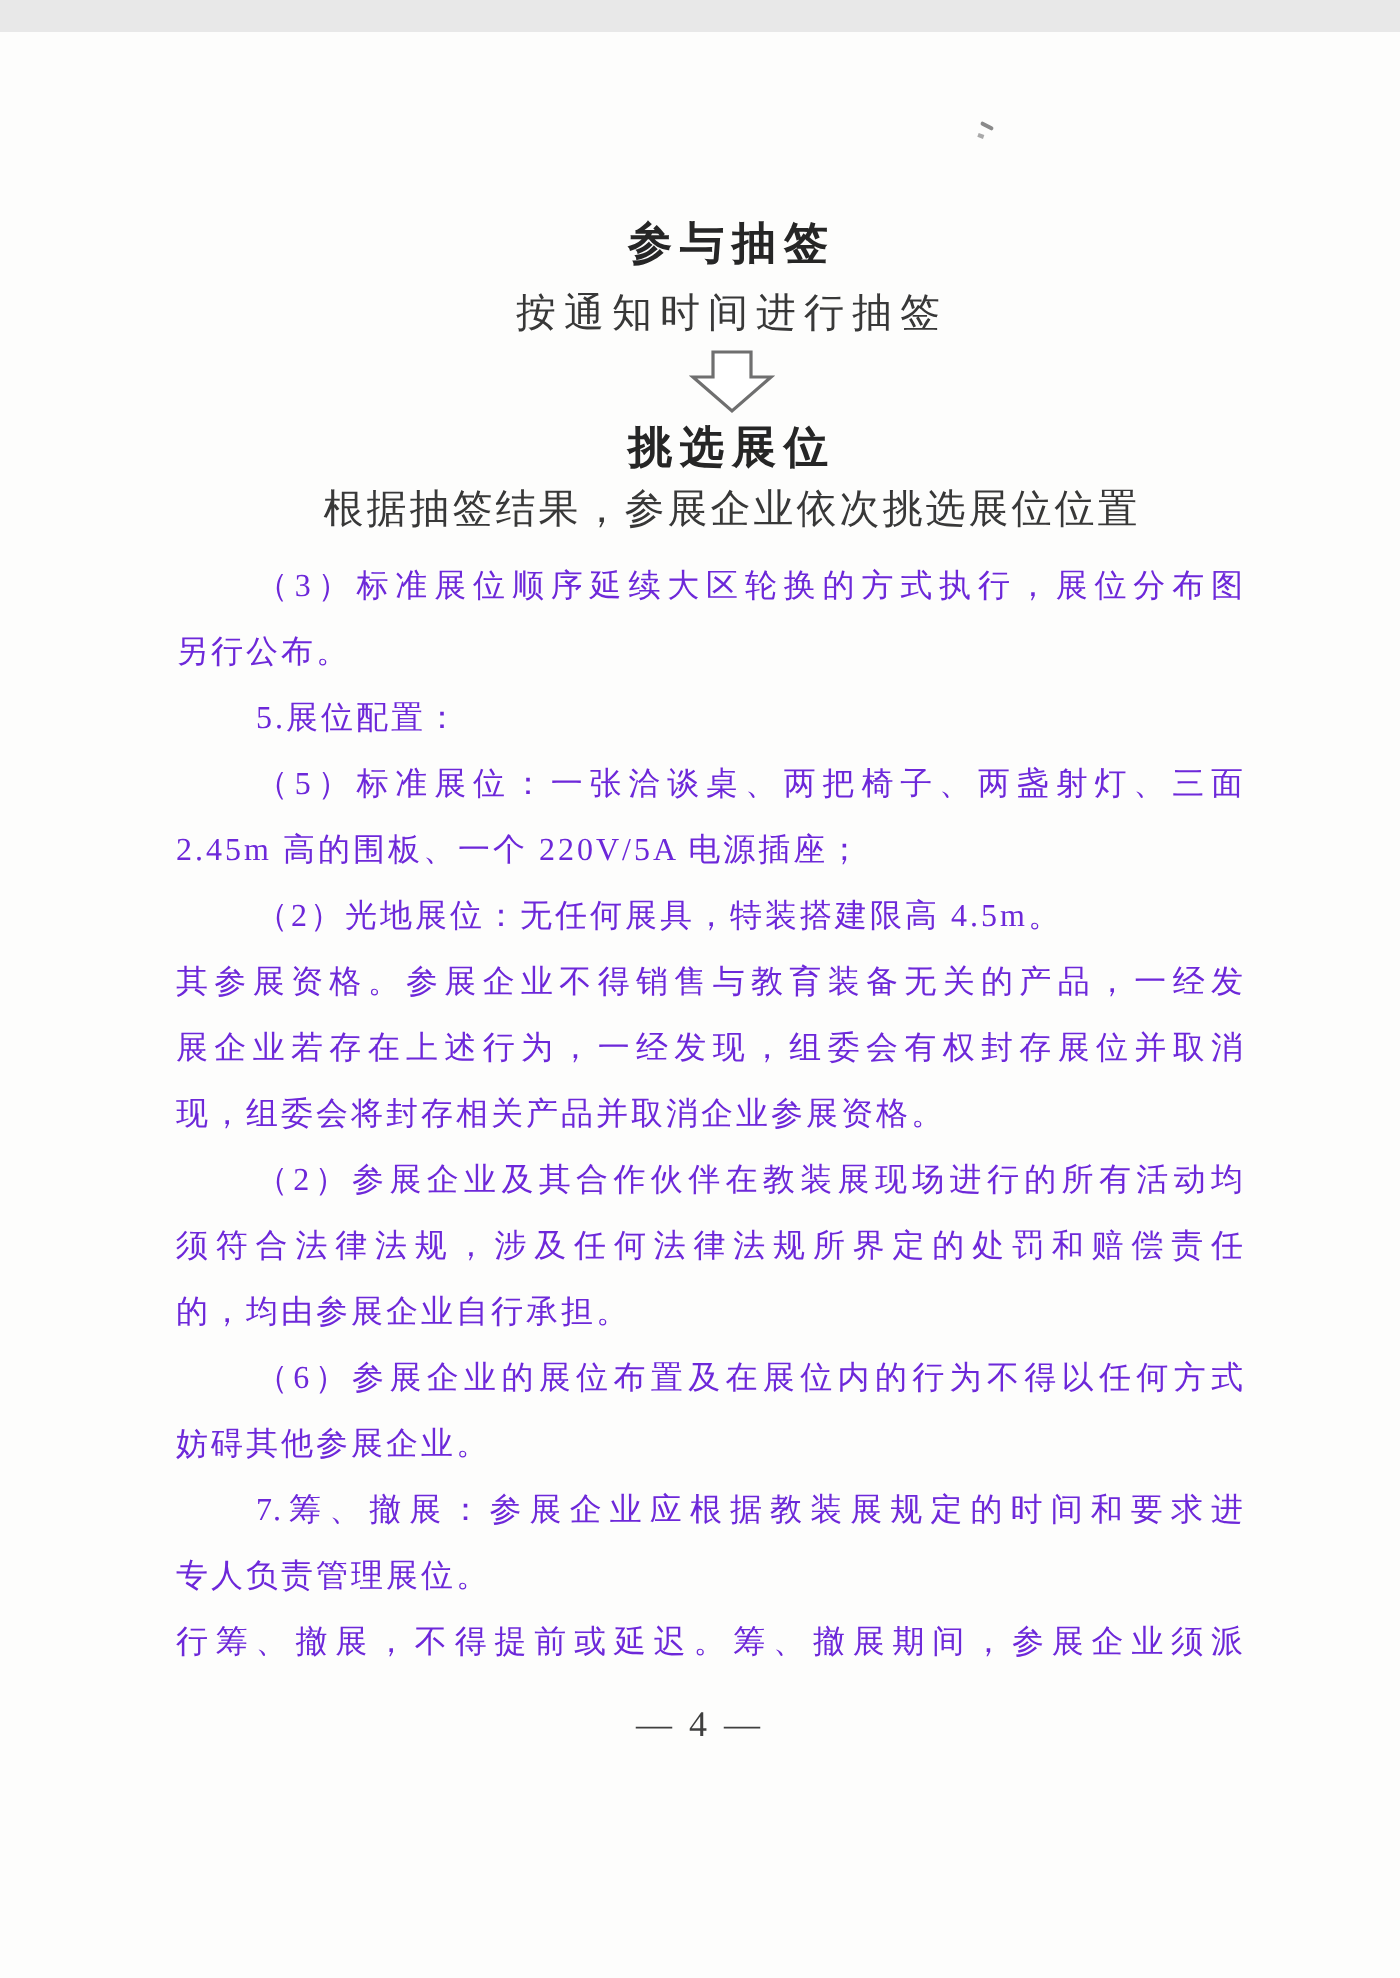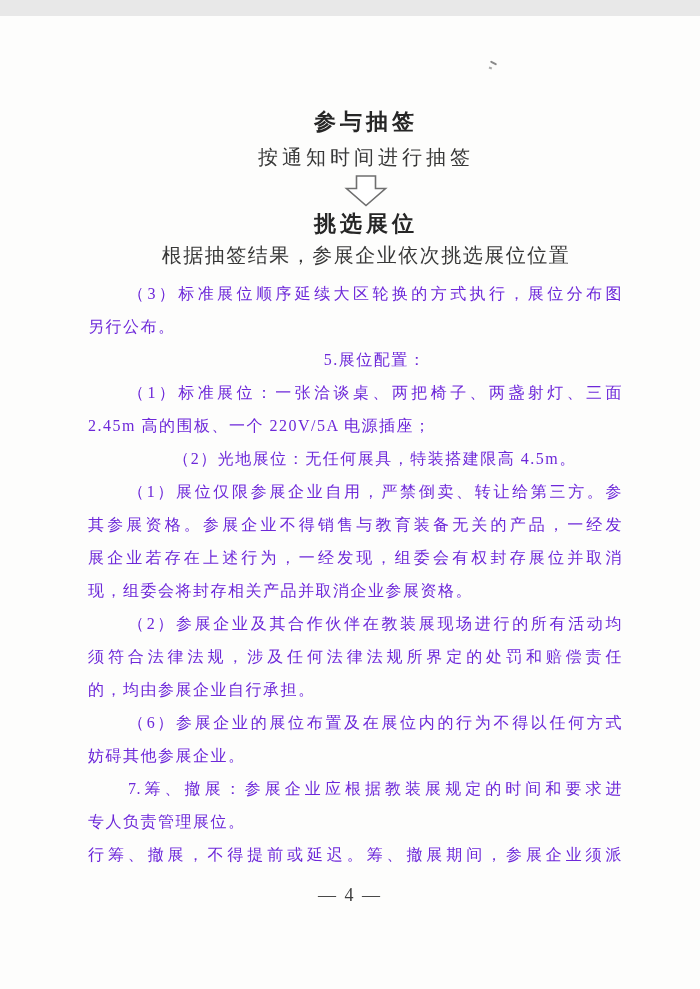--- a/index.html
+++ b/index.html
@@ -84,21 +84,20 @@
   .doc-body .line {
     font-size: 16px;
     line-height: 33px;
     height: 33px;
     letter-spacing: 1.5px;
     white-space: nowrap;
     color: #6d28d9;
   }
   .doc-body .line.indent {
     padding-left: 40px;
-    text-align: center;
   }
   .doc-body .line.flush {
     white-space: normal;
     text-align: justify;
     text-align-last: justify;
     letter-spacing: 0.5px;
   }
   .page-number {
     margin-top: 14px;
     text-align: center;
@@ -127,24 +126,23 @@
     </div>
     <div class="flow-title title-2">挑选展位</div>
     <div class="flow-sub-2">根据抽签结果，参展企业依次挑选展位位置</div>
   </div>
 
   <div class="doc-body">
 
   <div class="line indent flush">（3）标准展位顺序延续大区轮换的方式执行，展位分布图</div>
       <div class="line">另行公布。</div>
       <div class="line indent">5.展位配置：</div>
-      <div class="line indent flush">（1）标准展位：一张洽谈桌、两把椅子、两盏射灯、三面</div>
+      <div class="line indent flush">（5）标准展位：一张洽谈桌、两把椅子、两盏射灯、三面</div>
       <div class="line">2.45m 高的围板、一个 220V/5A 电源插座；</div>
       <div class="line indent">（2）光地展位：无任何展具，特装搭建限高 4.5m。</div>
-      <div class="line indent flush">（1）展位仅限参展企业自用，严禁倒卖、转让给第三方。参</div>
       <div class="line flush">其参展资格。参展企业不得销售与教育装备无关的产品，一经发</div>
       <div class="line flush">展企业若存在上述行为，一经发现，组委会有权封存展位并取消</div>
       <div class="line">现，组委会将封存相关产品并取消企业参展资格。</div>
       <div class="line indent flush">（2）参展企业及其合作伙伴在教装展现场进行的所有活动均</div>
       <div class="line flush">须符合法律法规，涉及任何法律法规所界定的处罚和赔偿责任</div>
       <div class="line">的，均由参展企业自行承担。</div>
       <div class="line indent flush">（6）参展企业的展位布置及在展位内的行为不得以任何方式</div>
       <div class="line">妨碍其他参展企业。</div>
       <div class="line indent flush">7.筹、撤展：参展企业应根据教装展规定的时间和要求进</div>
       <div class="line">专人负责管理展位。</div>

